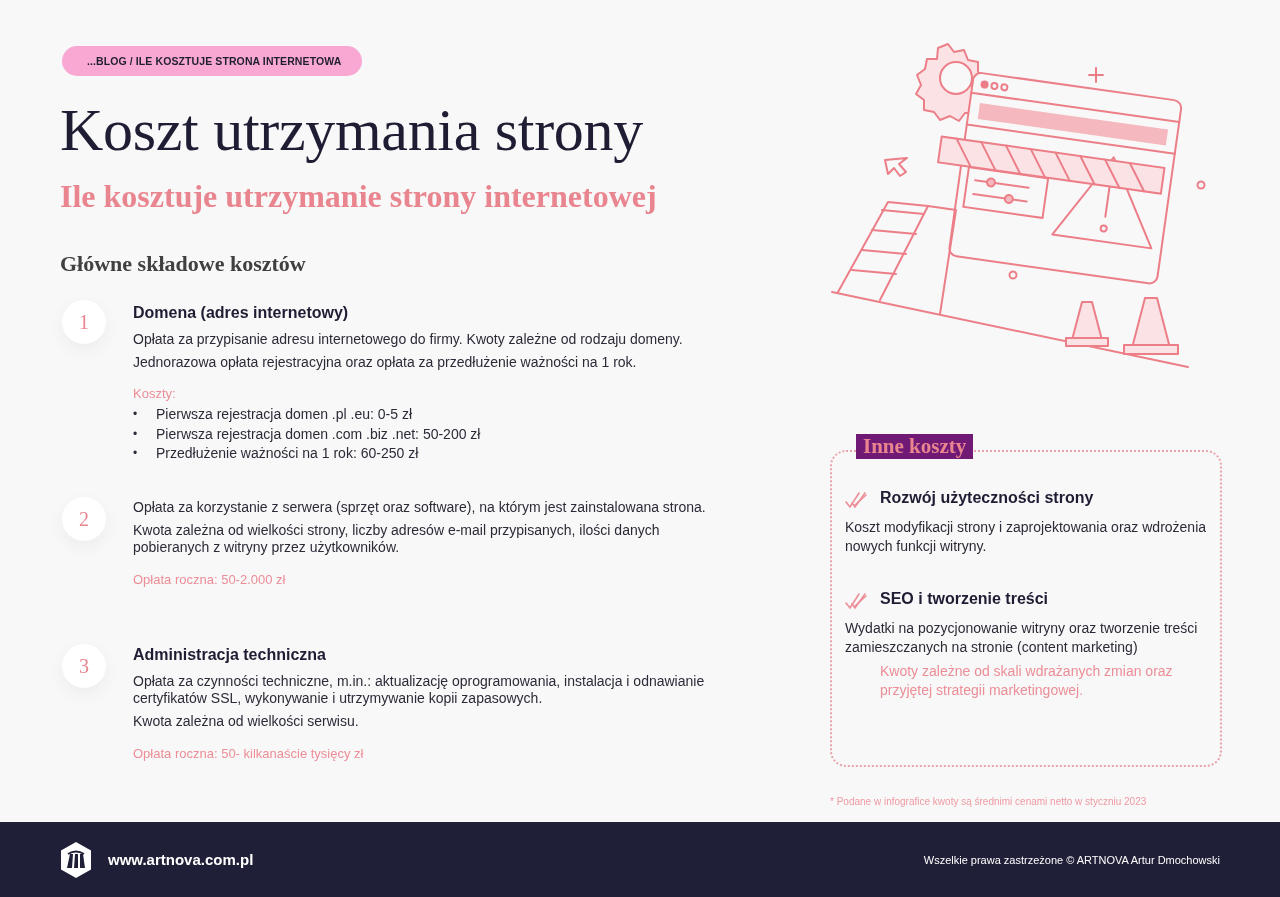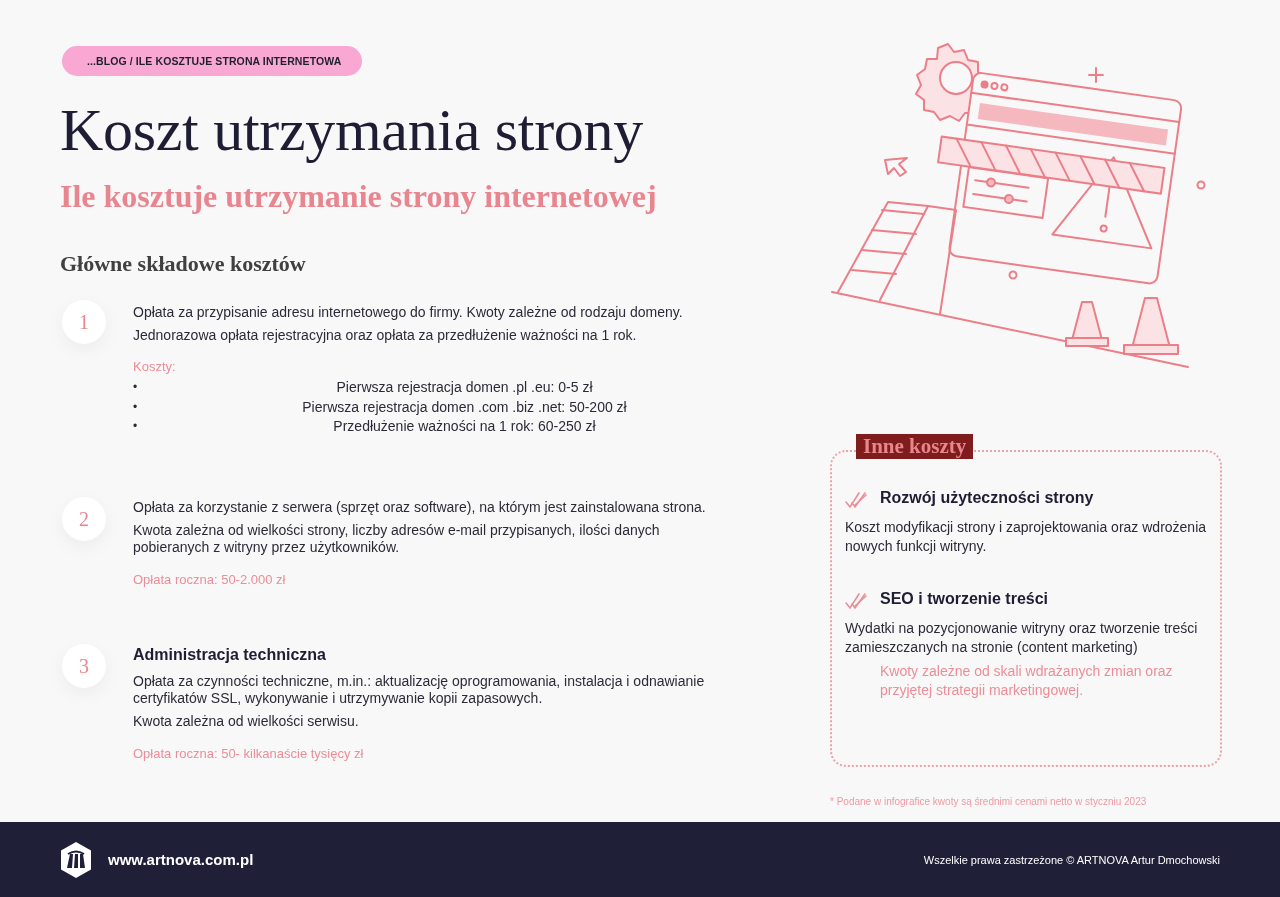--- a/index.html
+++ b/index.html
@@ -7,26 +7,26 @@
   body { background: #f8f8f8; font-family: "Liberation Sans", sans-serif; color: #1f1f2e; position: relative; }
   .breadcrumb { position: absolute; left: 62px; top: 46px; width: 300px; height: 30px; border-radius: 15px; background: #f9a8d4; font-size: 10.5px; font-weight: 700; color: #1f1f2e; display: flex; align-items: center; padding-left: 25px; letter-spacing: 0.1px; }
   .title { position: absolute; left: 60px; top: 96px; font-family: "Liberation Serif", serif; font-size: 60px; color: #1e1d33; font-weight: 400; letter-spacing: -0.3px; white-space: nowrap; }
   .subtitle { position: absolute; left: 60px; top: 178px; font-family: "Liberation Serif", serif; font-size: 32px; color: #e9858f; white-space: nowrap; }
   .section-heading { position: absolute; left: 60px; top: 251px; font-family: "Liberation Serif", serif; font-size: 22px; font-weight: 700; color: #404040; white-space: nowrap; }
   .num-circle { position: absolute; width: 44px; height: 44px; border-radius: 50%; background: #ffffff; box-shadow: 0 6px 18px rgba(0,0,0,0.05); display: flex; align-items: center; justify-content: center; font-family: "Liberation Serif", serif; font-size: 20px; color: #e9858f; }
   .item { position: absolute; left: 133px; width: 640px; }
   .item-title { font-size: 16px; font-weight: 700; color: #1e1d33; margin-bottom: 9px; white-space: nowrap; }
   .item-text { font-size: 14px; color: #2b2b38; line-height: 17px; margin-bottom: 6px; }
   .pink-label { font-size: 13px; color: #ec8d97; margin-top: 15px; }
-  .bullets { list-style: none; margin-top: 4px; text-align: center; }
+  .bullets { list-style: none; margin-top: 4px; }
   .bullets li { font-size: 14px; color: #2b2b38; line-height: 19.5px; padding-left: 23px; position: relative; }
   .bullets li::before { content: "•"; position: absolute; left: 0; top: 0; font-size: 12px; color: #2b2b38; }
   .fee { font-size: 13px; color: #ec8d97; margin-top: 16px; }
   .other-box { position: absolute; left: 830px; top: 450px; width: 392px; height: 317px; border: 2px dotted #e9a3ab; border-radius: 16px; }
-  .other-heading { position: absolute; left: 856px; top: 434px; padding: 0 7px; background: #7f1d1d; font-family: "Liberation Serif", serif; font-size: 21px; font-weight: 700; color: #e9858f; }
+  .other-heading { position: absolute; left: 856px; top: 434px; padding: 0 7px; background: #701a75; font-family: "Liberation Serif", serif; font-size: 21px; font-weight: 700; color: #e9858f; }
   .other-item { position: absolute; left: 845px; width: 370px; }
   .other-item .check { position: absolute; left: 0; top: 2px; width: 22px; height: 18px; }
   .other-item .o-title { margin-left: 35px; font-size: 16px; font-weight: 700; color: #1e1d33; margin-bottom: 11px; }
   .other-item .o-text { font-size: 14px; color: #2b2b38; line-height: 19px; }
   .other-item .o-pink { margin-left: 35px; font-size: 14px; color: #ec8d97; line-height: 19px; margin-top: 5px; }
   .footnote { position: absolute; left: 830px; top: 796px; font-size: 10px; color: #ef9aa3; white-space: nowrap; }
   .illustration { position: absolute; left: 820px; top: 30px; width: 400px; height: 350px; }
   .footer { position: absolute; left: 0; top: 822px; width: 1280px; height: 75px; background: #1f1f38; }
   .logo { position: absolute; left: 59px; top: 841px; width: 34px; height: 38px; }
   .site { position: absolute; left: 108px; top: 851px; font-size: 15px; font-weight: 700; color: #ffffff; }
@@ -99,20 +99,21 @@
     <rect x="246" y="308" width="42" height="8"></rect>
     <path d="M325 268 L337 268 L350 318 L312 318 Z"></path>
     <rect x="304" y="315" width="54" height="9"></rect>
   </g>
 </svg>
 
 <div class="num-circle" style="left:62px; top:300px;">
     <span>1</span>
   </div>
 <div class="item" style="top:304px;">
+  <div class="item-title">Domena (adres internetowy)</div>
   <p class="item-text">Opłata za przypisanie adresu internetowego do firmy. Kwoty zależne od rodzaju domeny.</p>
   <p class="item-text">Jednorazowa opłata rejestracyjna oraz opłata za przedłużenie ważności na 1 rok.</p>
   <div class="pink-label">Koszty:</div>
   <ul class="bullets">
     <li>Pierwsza rejestracja domen .pl .eu: 0-5 zł</li>
     <li>Pierwsza rejestracja domen .com .biz .net: 50-200 zł</li>
     <li>Przedłużenie ważności na 1 rok: 60-250 zł</li>
   </ul>
 </div>
 

